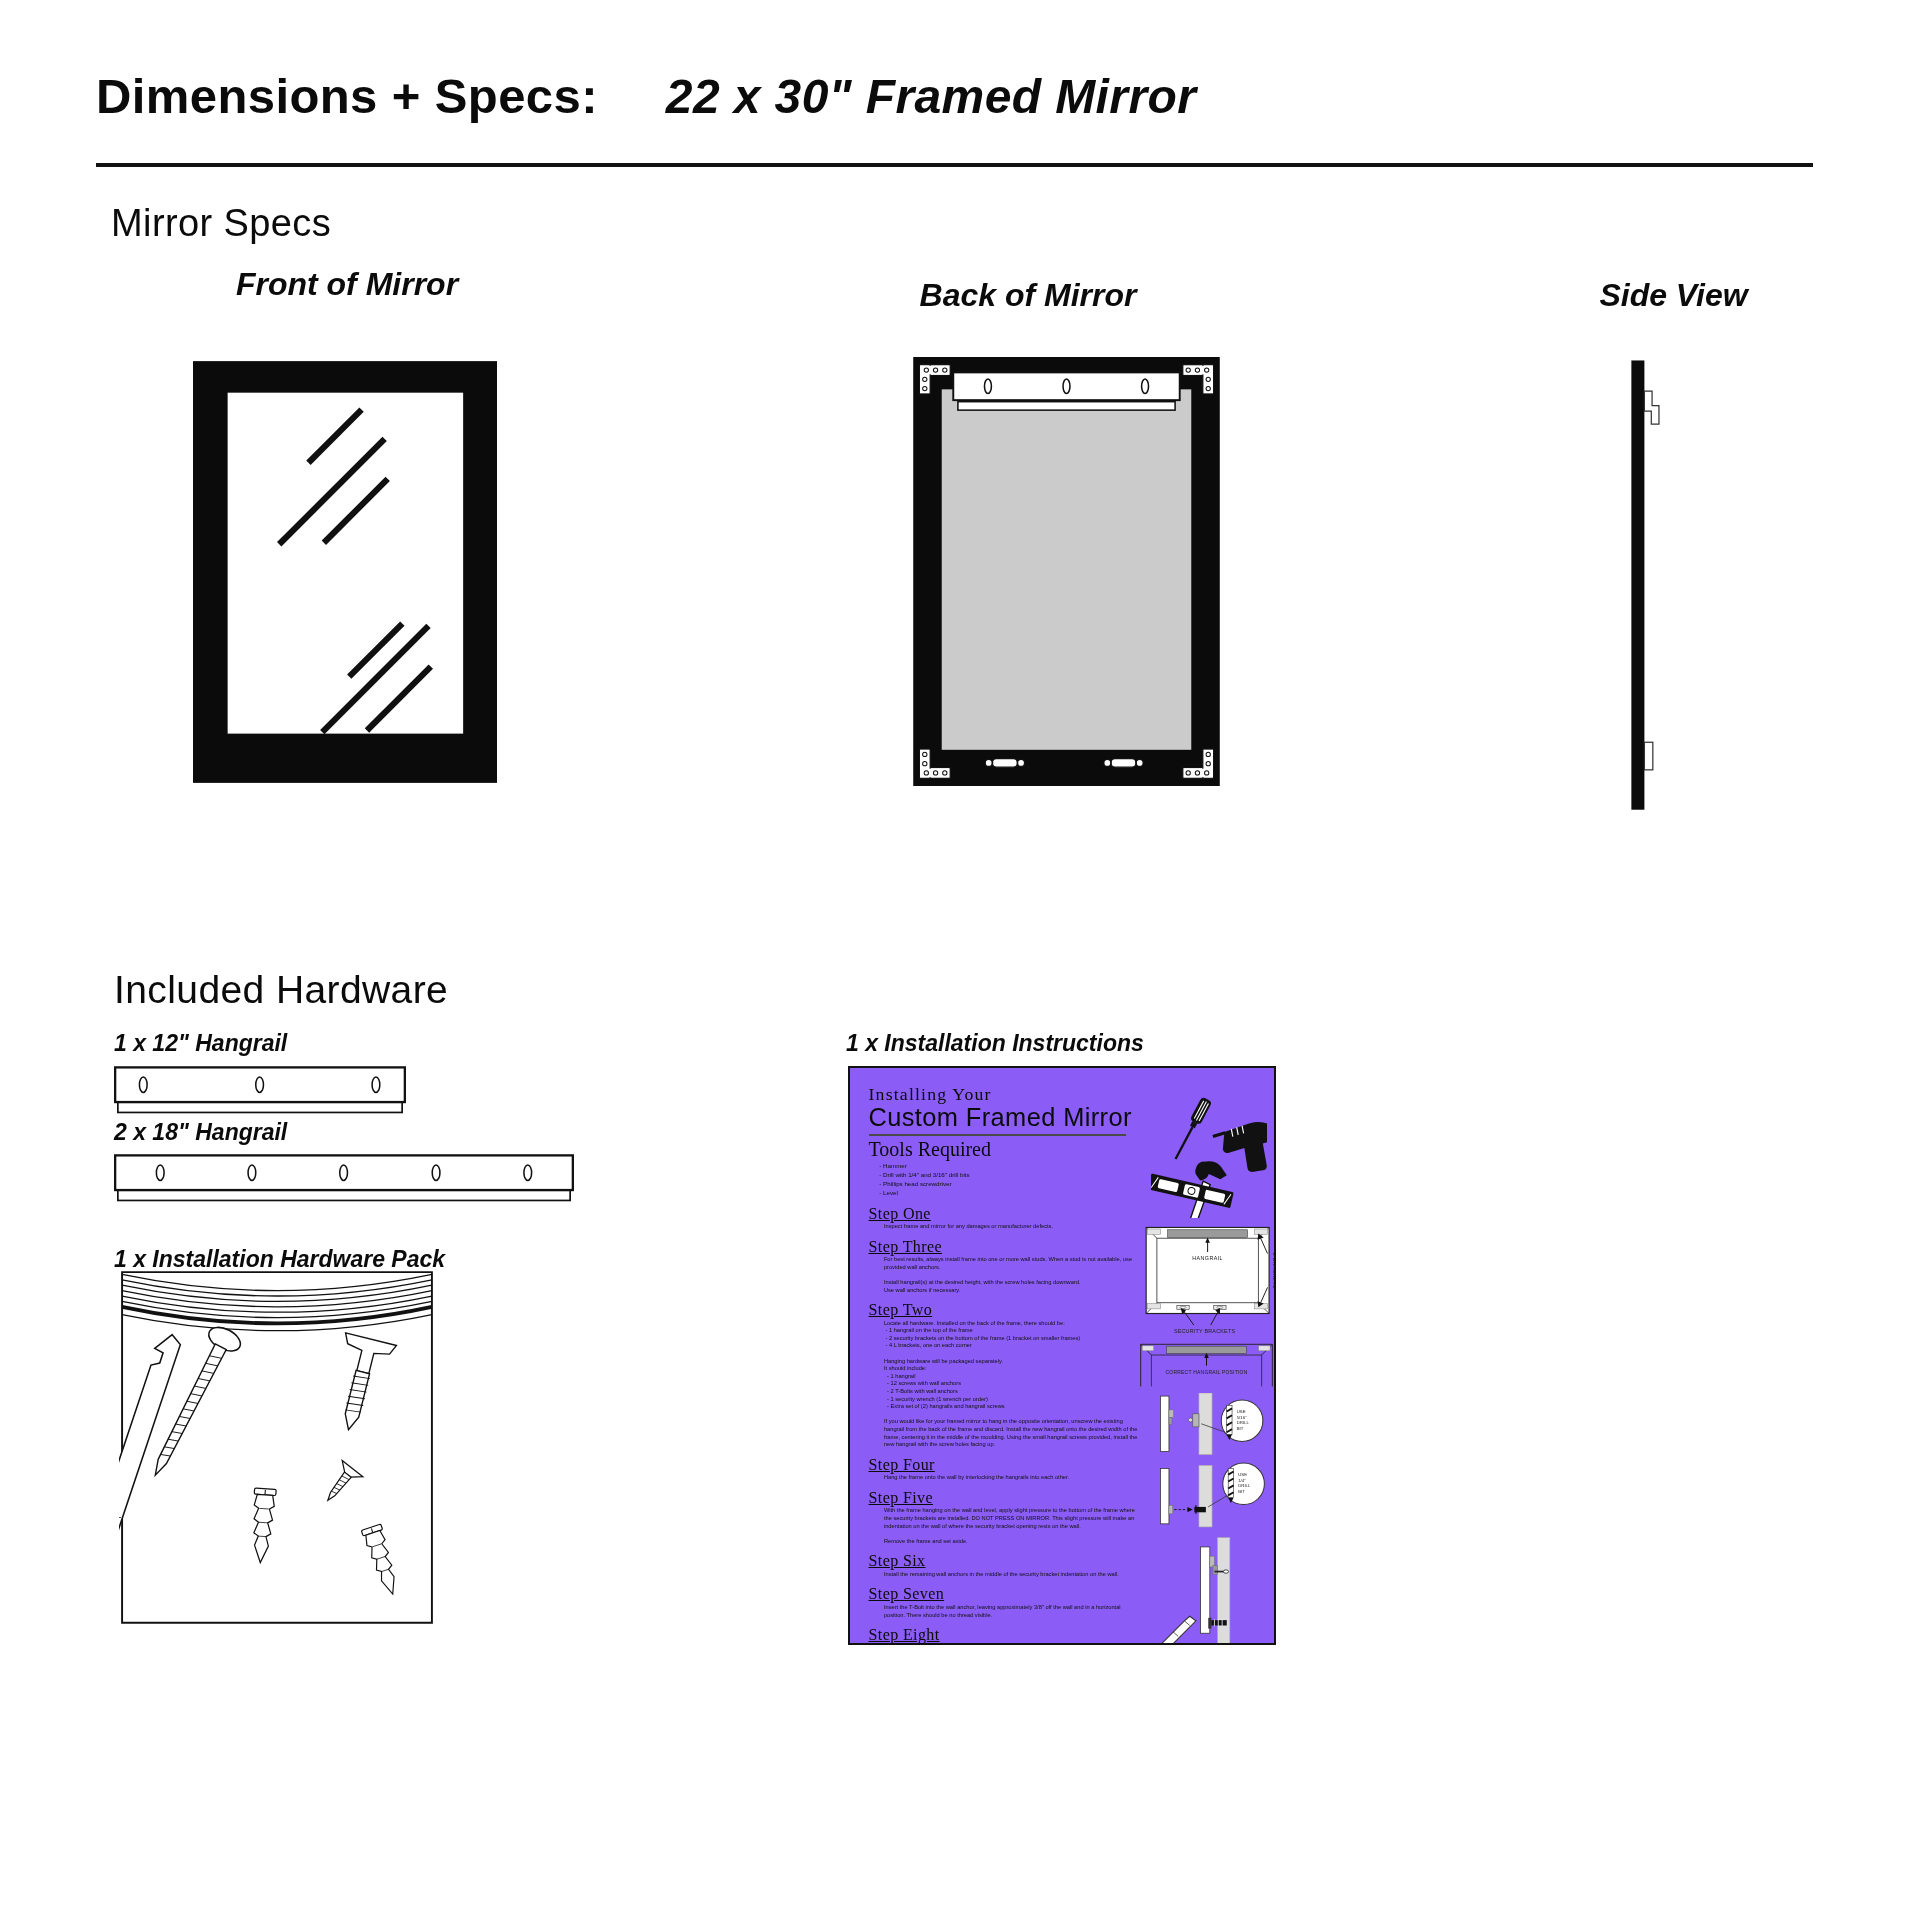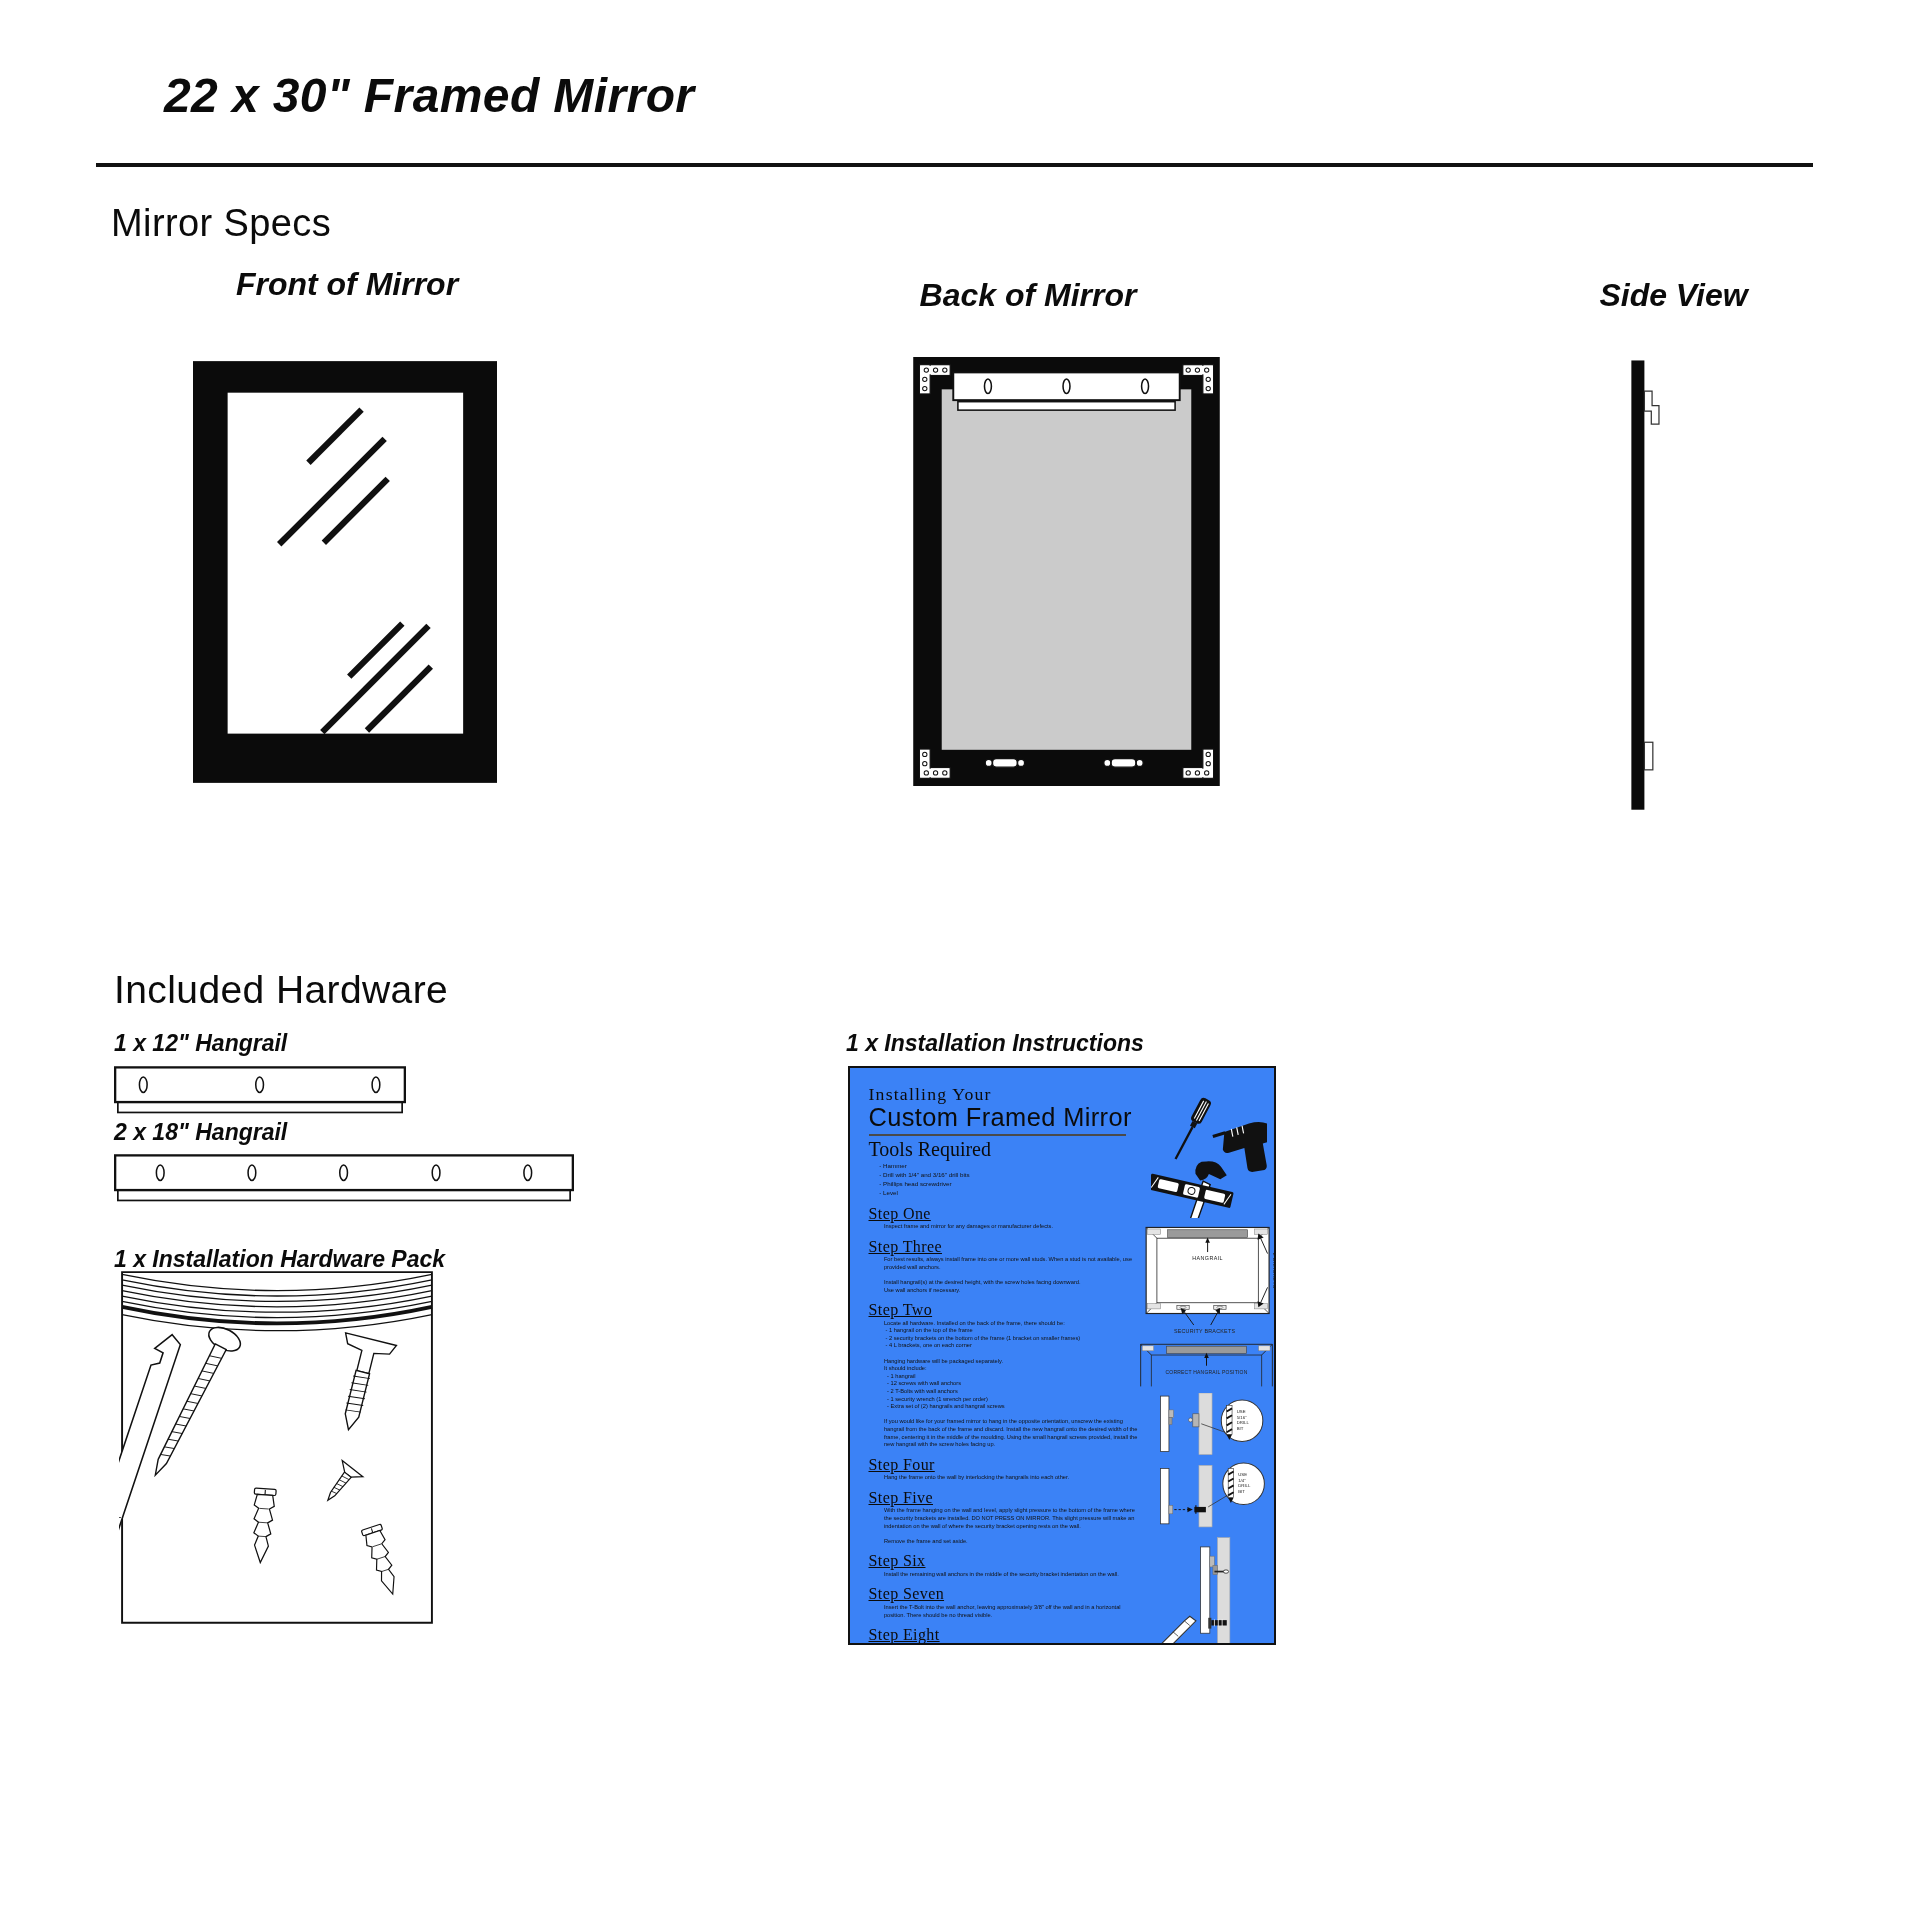--- a/index.html
+++ b/index.html
@@ -12,37 +12,38 @@
   .hdr-rule{left:96px;top:163px;width:1717px;height:3.9px;background:#111;}
   
   .sec-h{font-weight:400;letter-spacing:0.4px;margin-left:12px;}
   .mirror-specs-h{left:99px;top:202px;font-size:38px;}
   .hardware-h{left:102px;top:968px;font-size:39px;}
   .view-label{font-size:32px;font-weight:700;font-style:italic;text-align:center;}
   .item-label{font-size:23px;font-weight:700;font-style:italic;}
   svg{display:block;}
   
   .doc{left:848px;top:1066px;width:428px;height:579px;border:2.3px solid #111;
-       box-sizing:border-box;background:#3b82f6;overflow:hidden;}
+       box-sizing:border-box;background:#8b5cf6;overflow:hidden;}
   .doc-left{position:absolute;left:18.5px;top:17px;width:273px;}
   .doc-t1{font-family:"Liberation Serif",serif;font-size:17.7px;line-height:19px;letter-spacing:1.2px;}
   .doc-t2{font-family:Liberation Sans, sans-serif;font-size:25.4px;line-height:26px;letter-spacing:0.4px;}
   .doc-underline{width:257px;height:0;border-bottom:2.3px solid #4a4a4a;margin:3.9px 0 2.3px;}
   .tools-h{font-family:"Liberation Serif",serif;font-size:20px;line-height:22.3px;}
   .tools-list{font-size:6.2px;line-height:8.9px;white-space:pre-line;padding-left:10.8px;margin-top:1.5px;color:#111;}
   .step-h{font-family:"Liberation Serif",serif;font-size:16px;line-height:17.7px;margin-top:7px;letter-spacing:0.4px;text-decoration:underline;}
   .step-b{font-size:5.7px;line-height:7.6px;white-space:pre-wrap;padding-left:15.4px;margin-top:0.8px;width:256px;color:#111;}
   .doc-right{position:absolute;left:284px;top:23px;width:143px;height:549px;}
   .dg{position:absolute;}
   text{font-family:"Liberation Sans",sans-serif;fill:#222;}
 </style>
 </head>
 <body>
 
 <div class="abs hdr">
+  <span class="hdr-title">Dimensions + Specs:</span>
   <span class="hdr-sub">22 x 30" Framed Mirror</span>
 </div>
 <div class="abs hdr-rule"></div>
 
 <div class="abs sec-h mirror-specs-h">Mirror Specs</div>
 
 <div class="abs view-label" style="left:193px;top:266px;width:308px;">Front of Mirror</div>
 <div class="abs view-label" style="left:874px;top:277px;width:308px;">Back of Mirror</div>
 <div class="abs view-label" style="left:1577px;top:277px;width:193px;">Side View</div>
 

